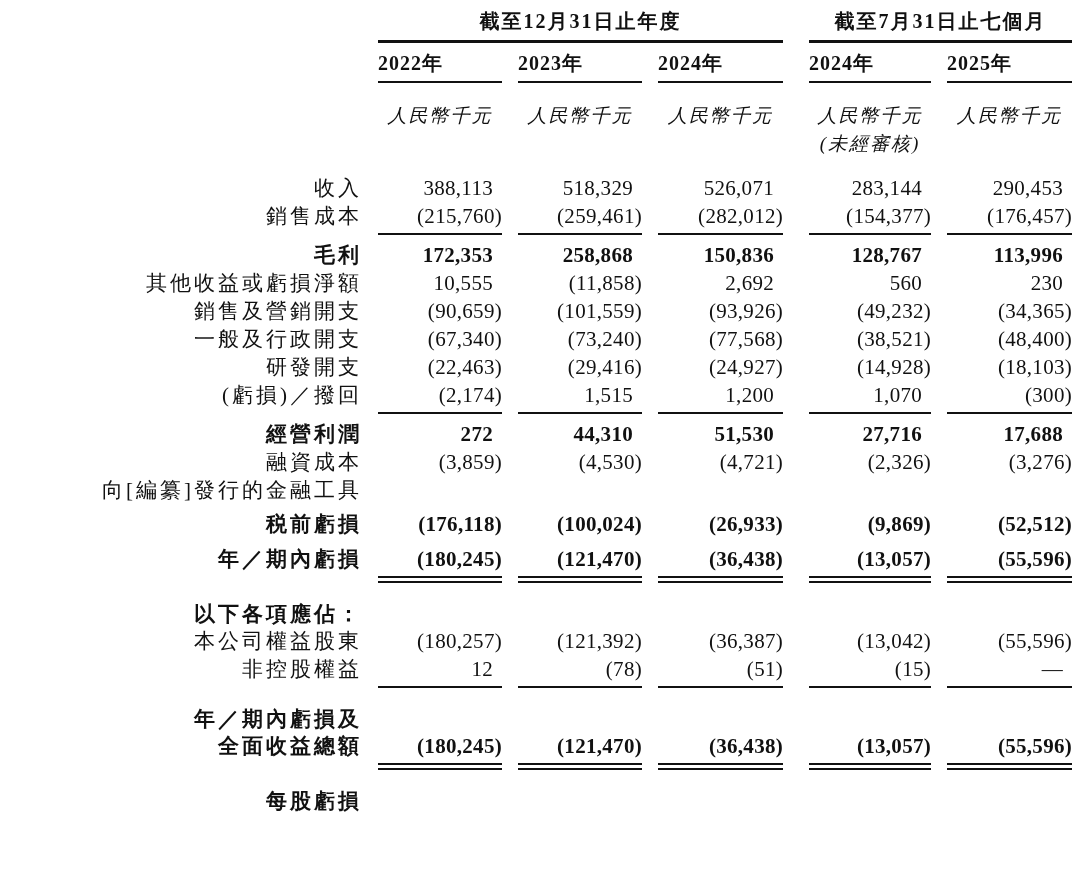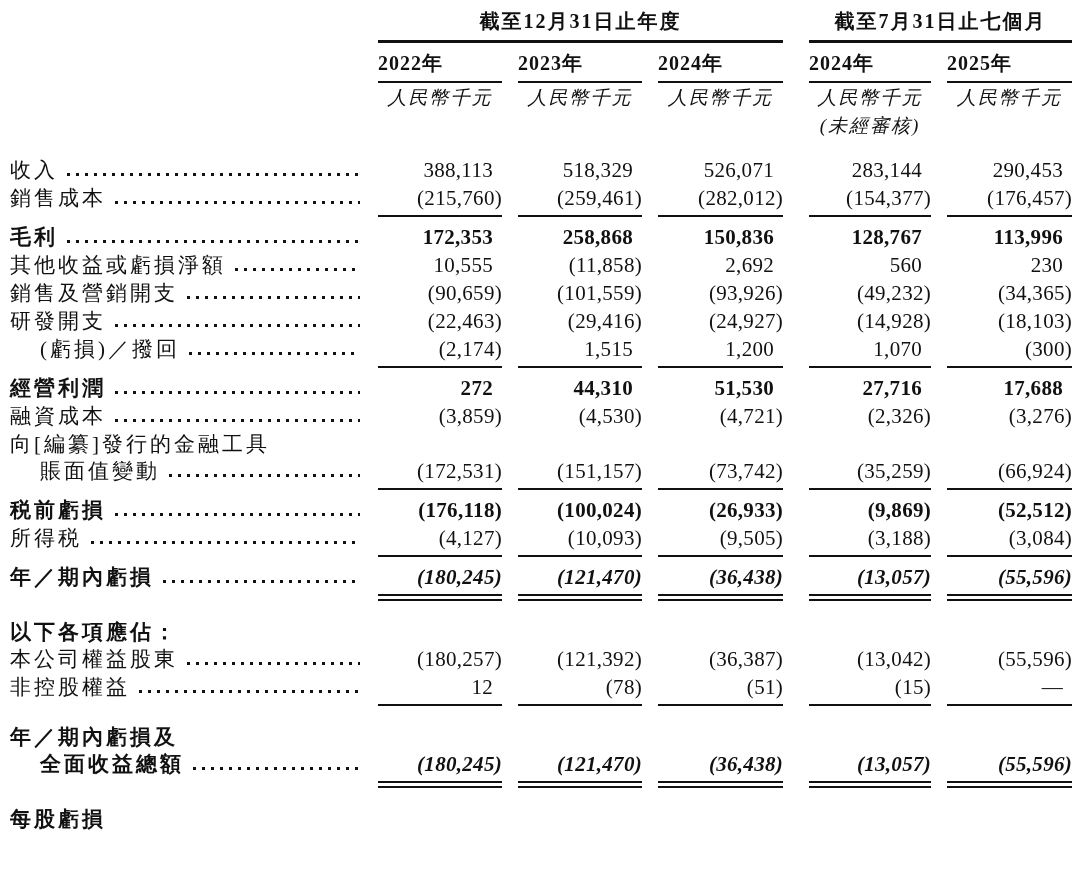--- a/index.html
+++ b/index.html
@@ -19,44 +19,44 @@
   .grpline{
     font-weight:700;font-size:20px;letter-spacing:2px;text-align:center;
     border-bottom:3px solid #111;padding-bottom:5px;white-space:nowrap;
   }
   .yr{
     font-weight:700;font-size:20px;letter-spacing:1px;
     border-bottom:2.5px solid #111;padding:7px 0 4px 0;
   }
   .unit{
     font-style:italic;font-size:19px;letter-spacing:2px;text-align:center;
-    padding-top:2px;white-space:nowrap;
+    padding-top:20px;white-space:nowrap;
   }
   .note{padding-top:2px;}
   tr.unit-row td{padding-bottom:18px;vertical-align:top;}
   td.numc{padding-left:16px;}
   td.c4{padding-left:26px;}
   
-  td.lab{display:flex;align-items:flex-end;line-height:27px;font-size:21px;letter-spacing:3px;}
+  td.lab{display:flex;align-items:flex-end;line-height:27px;font-size:21px;letter-spacing:3px;flex-direction:column;}
   td.lab.ind{padding-left:30px;}
   .lt{white-space:nowrap;}
   tr.b .lt,tr.b .val{font-weight:700;}
   .leader{
     flex:1;height:20px;margin:0 2px 0 6px;min-width:10px;
     background-image:radial-gradient(circle,#111 1.6px,transparent 2px);
     background-size:9px 9px;background-repeat:repeat-x;
     background-position:left bottom 5px;
   }
   .val{
     text-align:right;font-size:21px;line-height:27px;letter-spacing:0.3px;
     padding:0 9px 1px 0;white-space:nowrap;
   }
   .val.paren{padding-right:0;}
   tr.rule-single .val{border-bottom:2px solid #111;padding-bottom:3px;}
-  tr.rule-double .val{border-bottom:7px double #111;padding-bottom:3px;font-style:italic;}
+  tr.rule-double .val{border-bottom:7px double #111;padding-bottom:3px;}
   tr.gap-sm td{padding-top:7px;}
   tr.gap-lg td{padding-top:18px;}
 </style>
 </head>
 <body>
 
 <div class="page">
   <table class="fin">
     <colgroup>
       <col class="c-lab">
@@ -215,20 +215,41 @@
           </td>
           <td class="numc c4">
             <div class="val paren">(49,232)</div>
           </td>
           <td class="numc">
             <div class="val paren">(34,365)</div>
           </td>
         </tr>
         <tr class="">
           <td class="lab">
+            <span class="lt"><span>一般及行政開支</span></span>
+            <span class="leader"></span>
+          </td>
+          <td class="numc">
+            <div class="val paren">(67,340)</div>
+          </td>
+          <td class="numc">
+            <div class="val paren">(73,240)</div>
+          </td>
+          <td class="numc">
+            <div class="val paren">(77,568)</div>
+          </td>
+          <td class="numc c4">
+            <div class="val paren">(38,521)</div>
+          </td>
+          <td class="numc">
+            <div class="val paren">(48,400)</div>
+          </td>
+        </tr>
+        <tr class="">
+          <td class="lab">
             <span class="lt"><span>研發開支</span></span>
             <span class="leader"></span>
           </td>
           <td class="numc">
             <div class="val paren">(22,463)</div>
           </td>
           <td class="numc">
             <div class="val paren">(29,416)</div>
           </td>
           <td class="numc">
@@ -307,81 +328,39 @@
         <tr class="">
           <td class="lab">
             <span class="lt"><span>向</span><span style="font-weight: 400;">[編纂]</span><span>發行的金融工具</span></span>
           </td>
           <td class="numc"></td>
           <td class="numc"></td>
           <td class="numc"></td>
           <td class="numc c4"></td>
           <td class="numc"></td>
         </tr>
-        <tr class="rule-single">
-          <td class="lab ind">
-            <span class="lt"><span>賬面值變動</span></span>
-            <span class="leader"></span>
-          </td>
-          <td class="numc">
-            <div class="val paren">(172,531)</div>
-          </td>
-          <td class="numc">
-            <div class="val paren">(151,157)</div>
-          </td>
-          <td class="numc">
-            <div class="val paren">(73,742)</div>
-          </td>
-          <td class="numc c4">
-            <div class="val paren">(35,259)</div>
-          </td>
-          <td class="numc">
-            <div class="val paren">(66,924)</div>
-          </td>
-        </tr>
         <tr class="b gap-sm">
           <td class="lab">
             <span class="lt"><span>税前虧損</span></span>
             <span class="leader"></span>
           </td>
           <td class="numc">
             <div class="val paren">(176,118)</div>
           </td>
           <td class="numc">
             <div class="val paren">(100,024)</div>
           </td>
           <td class="numc">
             <div class="val paren">(26,933)</div>
           </td>
           <td class="numc c4">
             <div class="val paren">(9,869)</div>
           </td>
           <td class="numc">
             <div class="val paren">(52,512)</div>
-          </td>
-        </tr>
-        <tr class="rule-single">
-          <td class="lab">
-            <span class="lt"><span>所得税</span></span>
-            <span class="leader"></span>
-          </td>
-          <td class="numc">
-            <div class="val paren">(4,127)</div>
-          </td>
-          <td class="numc">
-            <div class="val paren">(10,093)</div>
-          </td>
-          <td class="numc">
-            <div class="val paren">(9,505)</div>
-          </td>
-          <td class="numc c4">
-            <div class="val paren">(3,188)</div>
-          </td>
-          <td class="numc">
-            <div class="val paren">(3,084)</div>
           </td>
         </tr>
         <tr class="b gap-sm rule-double">
           <td class="lab">
             <span class="lt"><span>年／期內虧損</span></span>
             <span class="leader"></span>
           </td>
           <td class="numc">
             <div class="val paren">(180,245)</div>
           </td>

